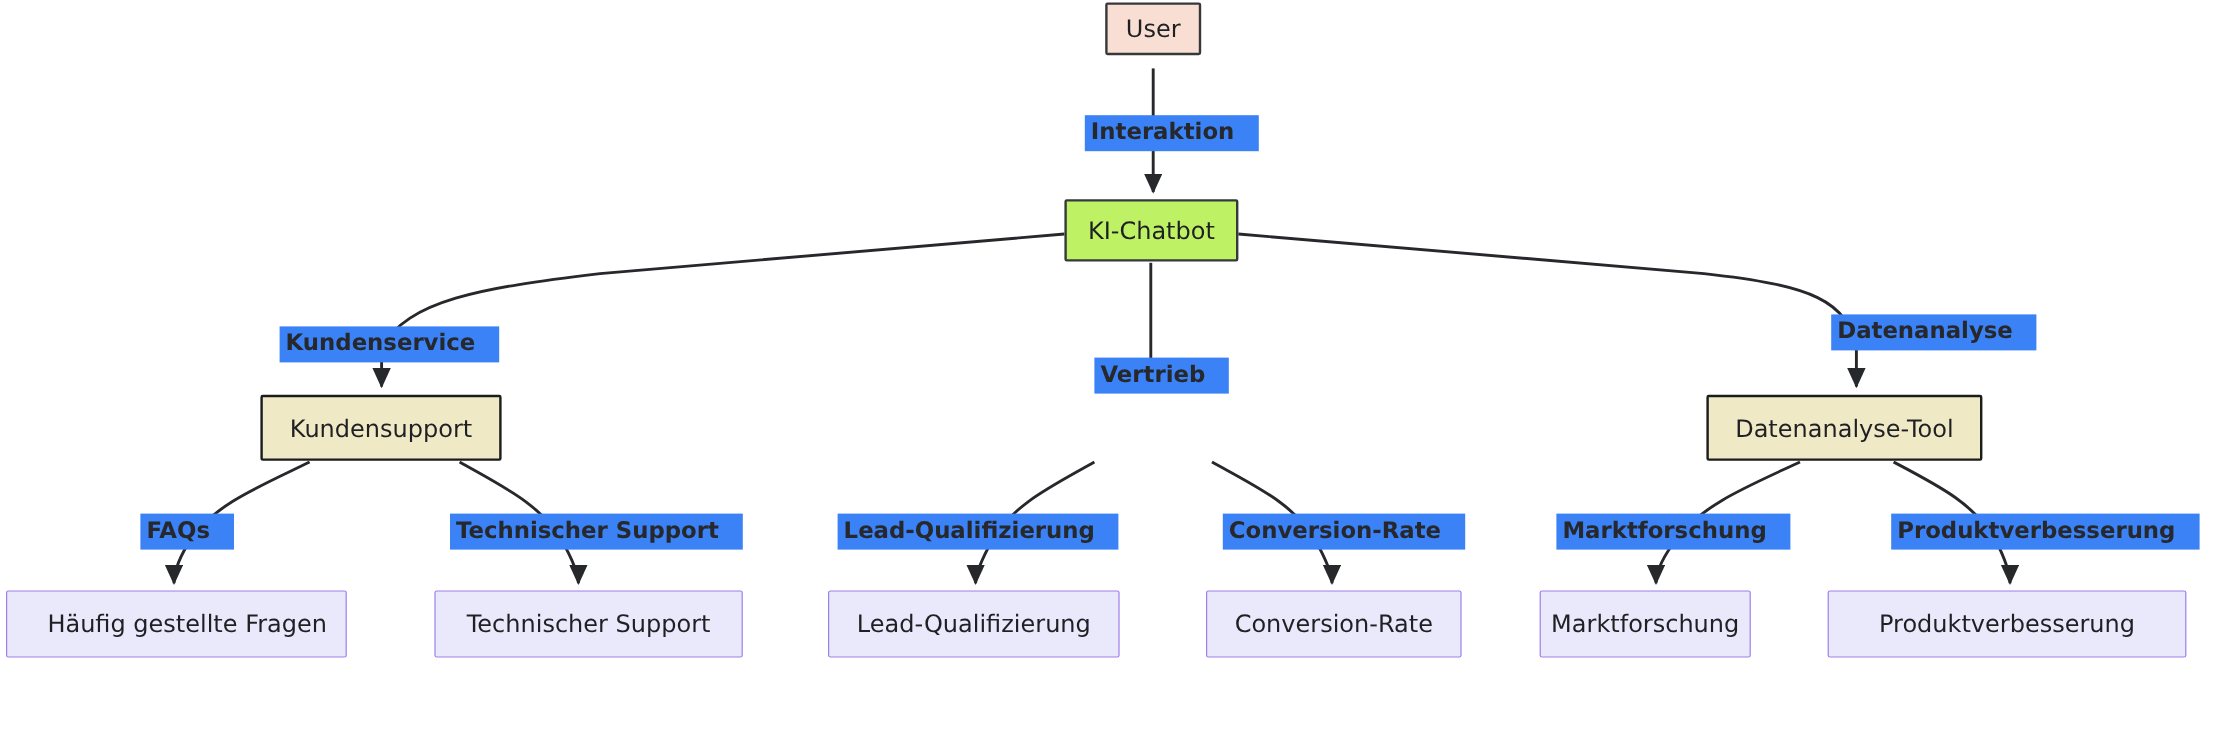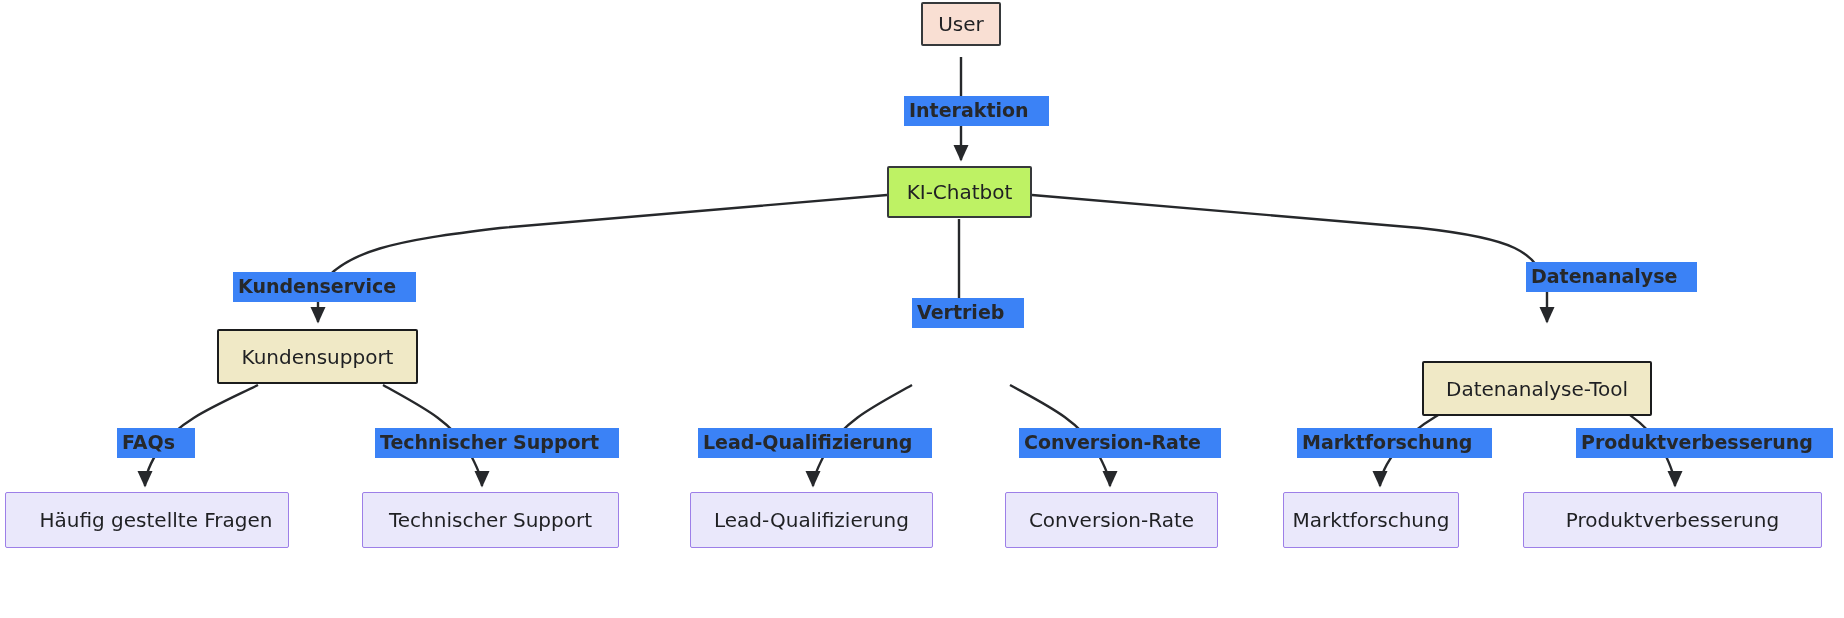--- a/index.html
+++ b/index.html
@@ -98,21 +98,21 @@
   <div class="edge-label" style="left: 117px; top: 428px;">FAQs</div>
   <div class="edge-label" style="left: 375px; top: 428px;">Technischer Support</div>
   <div class="edge-label" style="left: 698px; top: 428px;">Lead-Qualifizierung</div>
   <div class="edge-label" style="left: 1019px; top: 428px;">Conversion-Rate</div>
   <div class="edge-label" style="left: 1297px; top: 428px;">Marktforschung</div>
   <div class="edge-label" style="left: 1576px; top: 428px;">Produktverbesserung</div>
 
   <div class="node root" style="left: 921px; top: 2px; width: 80px; height: 44px; text-align: right;">User</div>
   <div class="node core" style="left: 887px; top: 166px; width: 145px; height: 52px;">KI-Chatbot</div>
   <div class="node dept" style="left: 217px; top: 329px; width: 201px; height: 55px;">Kundensupport</div>
-  <div class="node dept" style="left: 1422px; top: 329px; width: 230px; height: 55px; margin-top: 32px;">Datenanalyse-Tool</div>
+  <div class="node dept" style="left: 1422px; top: 329px; width: 230px; height: 55px;">Datenanalyse-Tool</div>
   <div class="node leaf" style="left: 5px; top: 492px; width: 284px; height: 56px; padding-left: 18px;">Häufig gestellte Fragen</div>
   <div class="node leaf" style="left: 362px; top: 492px; width: 257px; height: 56px;">Technischer Support</div>
   <div class="node leaf" style="left: 690px; top: 492px; width: 243px; height: 56px;">Lead-Qualifizierung</div>
   <div class="node leaf" style="left: 1005px; top: 492px; width: 213px; height: 56px;">Conversion-Rate</div>
   <div class="node leaf" style="left: 1283px; top: 492px; width: 176px; height: 56px;">Marktforschung</div>
   <div class="node leaf" style="left: 1523px; top: 492px; width: 299px; height: 56px;">Produktverbesserung</div>
 
 </div>
 
 </body></html>

